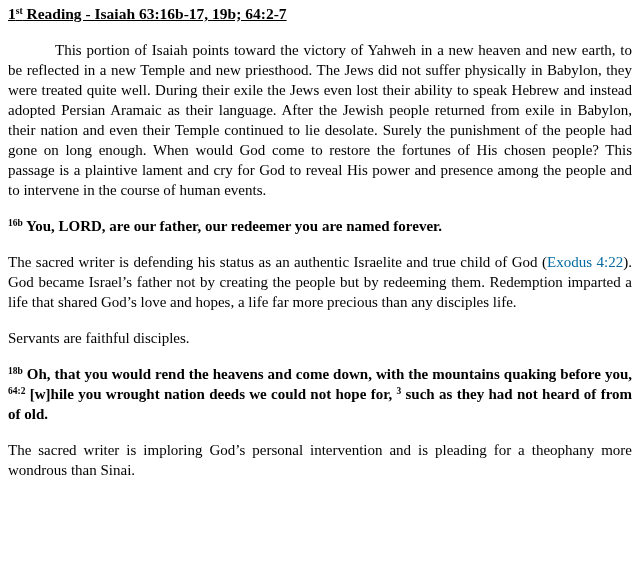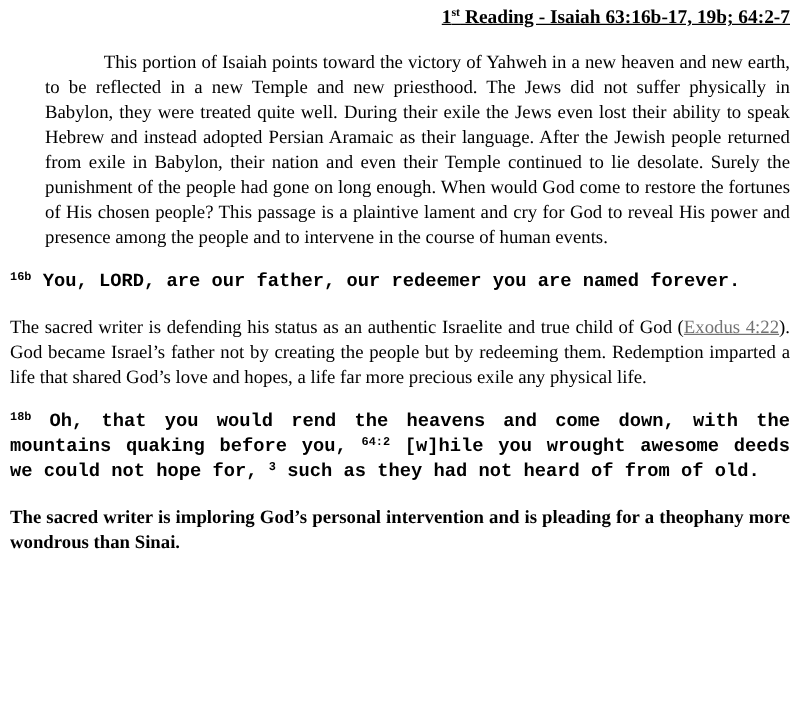--- a/index.html
+++ b/index.html
@@ -19,63 +19,60 @@
     line-height: 20px;
     box-sizing: border-box;
     padding: 4px 8px 0 8px;
   }
   h1.doc-title {
     font-size: 15.5px;
     line-height: 20px;
     font-weight: bold;
     text-decoration: underline;
     margin: 0 0 16px 0;
-    text-align: right;
+    text-align: left;
   }
   p {
     margin: 0 0 16px 0;
     text-align: justify;
   }
   p.intro {
     text-indent: 47px;
-    margin-left: 28px;
   }
   p.verse {
     font-weight: bold;
-    font-family: Liberation Mono, monospace;
   }
   p:last-child {
     margin-bottom: 12px;
-    font-weight: bold;
   }
   sup {
     font-size: 9.5px;
     line-height: 0;
     vertical-align: baseline;
     position: relative;
     top: -5px;
   }
   a.ref {
-    color: #737373;
-    text-decoration: underline;
+    color: #0369a1;
     cursor: pointer;
   }
 </style>
 </head>
 <body>
 
 <div class="page">
 
   <h1 class="doc-title"><span>1</span><sup>st</sup><span> Reading - Isaiah 63:16b-17, 19b; 64:2-7</span></h1>
 
   <p class="intro">This portion of Isaiah points toward the victory of Yahweh in a new heaven and new earth, to be reflected in a new Temple and new priesthood. The Jews did not suffer physically in Babylon, they were treated quite well. During their exile the Jews even lost their ability to speak Hebrew and instead adopted Persian Aramaic as their language. After the Jewish people returned from exile in Babylon, their nation and even their Temple continued to lie desolate. Surely the punishment of the people had gone on long enough. When would God come to restore the fortunes of His chosen people? This passage is a plaintive lament and cry for God to reveal His power and presence among the people and to intervene in the course of human events.</p>
 
   <p class="verse"><sup>16b</sup> <span>You, LORD, are our father, our redeemer you are named forever.</span></p>
 
-  <p><span>The sacred writer is defending his status as an authentic Israelite and true child of God (</span><a class="ref">Exodus 4:22</a><span>). God became Israel’s father not by creating the people but by redeeming them. Redemption imparted a life that shared God’s love and hopes, a life far more precious exile any physical life.</span></p>
+  <p><span>The sacred writer is defending his status as an authentic Israelite and true child of God (</span><a class="ref">Exodus 4:22</a><span>). God became Israel’s father not by creating the people but by redeeming them. Redemption imparted a life that shared God’s love and hopes, a life far more precious than any disciples life.</span></p>
 
 
+  <p>Servants are faithful disciples.</p>
 
-  <p class="verse"><sup>18b</sup> <span>Oh, that you would rend the heavens and come down, with the mountains quaking before you,</span> <sup>64:2</sup> <span>[w]hile you wrought awesome deeds we could not hope for,</span> <sup>3</sup> <span>such as they had not heard of from of old.</span></p>
+  <p class="verse"><sup>18b</sup> <span>Oh, that you would rend the heavens and come down, with the mountains quaking before you,</span> <sup>64:2</sup> <span>[w]hile you wrought nation deeds we could not hope for,</span> <sup>3</sup> <span>such as they had not heard of from of old.</span></p>
 
   <p>The sacred writer is imploring God’s personal intervention and is pleading for a theophany more wondrous than Sinai.</p>
 
 </div>
 
 </body></html>

